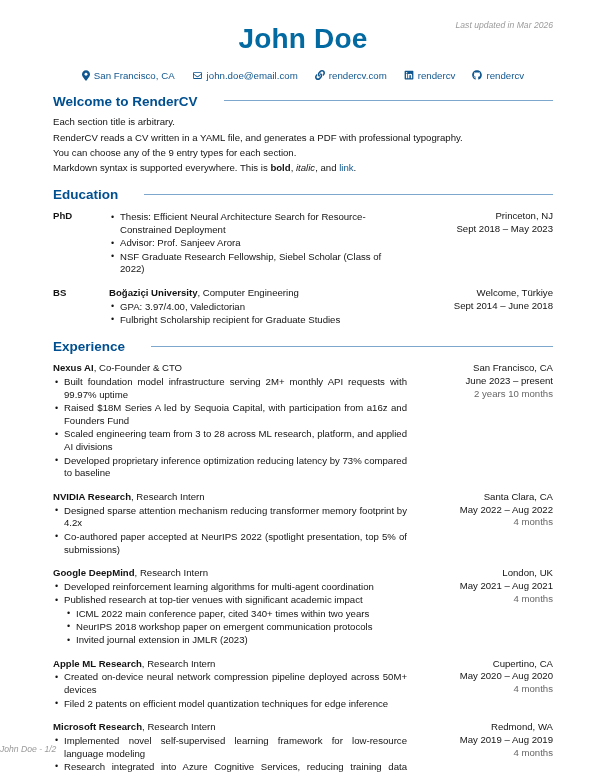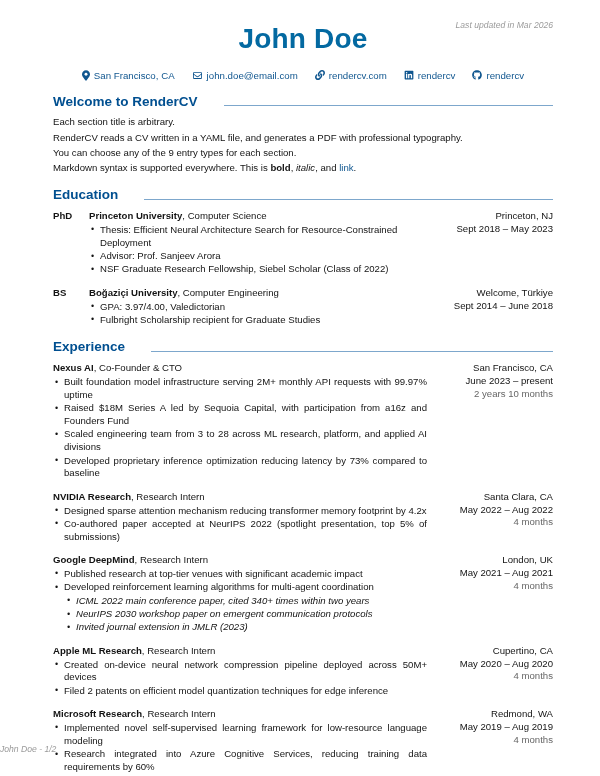--- a/index.html
+++ b/index.html
@@ -17,33 +17,33 @@
     text-align:center; color:#0369a1; font-weight:bold; font-size:28px;
     margin-top:0; letter-spacing:.2px;
   }
   .contacts {
     display:flex; justify-content:center; gap:17px; margin-top:11px;
     color:#10568f; font-size:9.7px;
   }
   .contact { display:flex; align-items:center; gap:4px; cursor:pointer; }
   .contact svg { display:block; }
   .sec { margin-top:13px; }
-  .sec-head { display:flex; align-items:flex-end; margin-bottom:7px;gap:18px; }
+  .sec-head { display:flex; align-items:center; margin-bottom:7px;gap:18px; }
   .sec-title { color:#004f90; font-weight:bold; font-size:13.5px; line-height:1.1; }
   .sec-rule { flex:1; border-bottom:1.4px solid #7da7cc; margin-left:8px; margin-bottom:3px; }
-  .entry { display:flex; margin-bottom:10px; }
+  .entry { display:flex; margin-bottom:10px;gap:20px; }
   .degree { width:36px; flex:none; font-weight:bold; }
   .entry-main { flex:1; padding-right:14px; min-width:0; }
   .entry-right { width:112px; flex:none; text-align:right; }
   .entry-right .muted { color:#666666; }
   .b { font-weight:bold; }
   .hl { list-style:none; margin-top:1px; }
   .hl li { position:relative; padding-left:11px; margin-bottom:.5px; }
   .hl li::before { content:"•"; position:absolute; left:2px; top:-0.5px; font-size:9px; color:#141414; }
-  .hl.sub { margin-top:.5px; margin-left:12px;font-style:italic; }
+  .hl.sub { margin-top:.5px; margin-left:12px; }
   .just li { text-align:justify; }
   .welcome p { margin-bottom:2.5px; }
   .link { color:#10568f; cursor:pointer; }
   .footer {
     position:absolute; bottom:20px; left:0; right:0; 
     color:#9a9a9a; font-style:italic; font-size:8.6px;
   }
 </style>
 </head>
 <body>
@@ -111,21 +111,20 @@
 
   <div class="sec">
     <div class="sec-head">
       <span class="sec-title">Education</span>
       <span class="sec-rule"></span>
     </div>
 
     <div class="entry edu">
       <div class="degree">PhD</div>
       <div class="entry-main">
-        <div><span class="b">Princeton University</span><span>, Computer Science</span></div>
         <ul class="hl">
           <li>Thesis: Efficient Neural Architecture Search for Resource-Constrained Deployment</li>
           <li>Advisor: Prof. Sanjeev Arora</li>
           <li>NSF Graduate Research Fellowship, Siebel Scholar (Class of 2022)</li>
         </ul>
       </div>
       <div class="entry-right">
         <div>Princeton, NJ</div>
         <div>Sept 2018 – May 2023</div>
       </div>
@@ -182,26 +181,26 @@
         <div>Santa Clara, CA</div>
         <div>May 2022 – Aug 2022</div>
         <div class="muted">4 months</div>
       </div>
     </div>
 
     <div class="entry">
       <div class="entry-main">
         <div><span class="b">Google DeepMind</span><span>, Research Intern</span></div>
         <ul class="hl just">
+          <li>Developed reinforcement learning algorithms for multi-agent coordination</li>
           <li>Published research at top-tier venues with significant academic impact</li>
-          <li>Developed reinforcement learning algorithms for multi-agent coordination</li>
         </ul>
         <ul class="hl sub">
           <li>ICML 2022 main conference paper, cited 340+ times within two years</li>
-          <li>NeurIPS 2030 workshop paper on emergent communication protocols</li>
+          <li>NeurIPS 2018 workshop paper on emergent communication protocols</li>
           <li>Invited journal extension in JMLR (2023)</li>
         </ul>
       </div>
       <div class="entry-right">
         <div>London, UK</div>
         <div>May 2021 – Aug 2021</div>
         <div class="muted">4 months</div>
       </div>
     </div>
 

